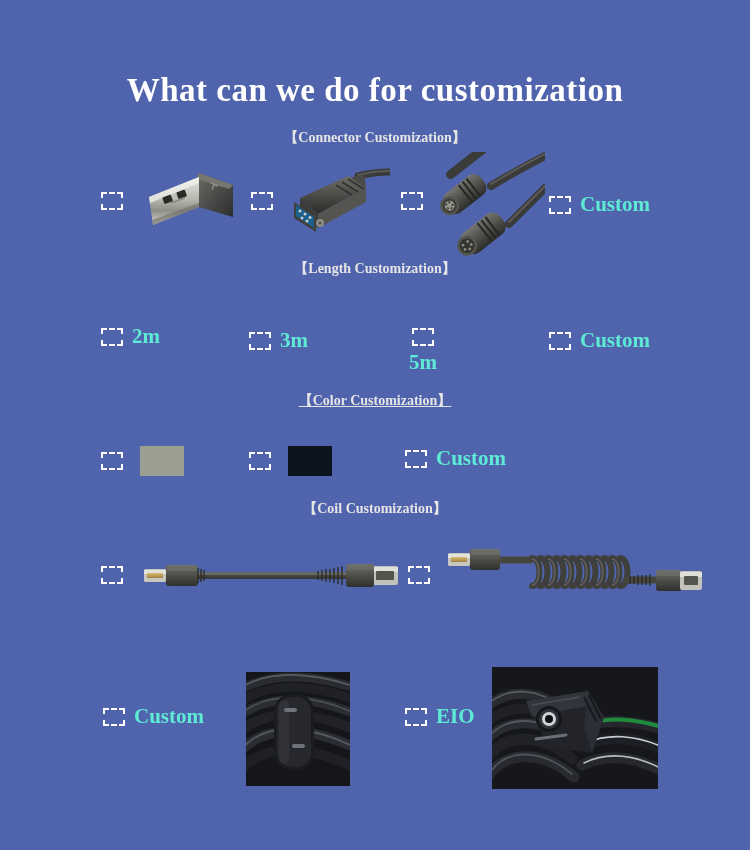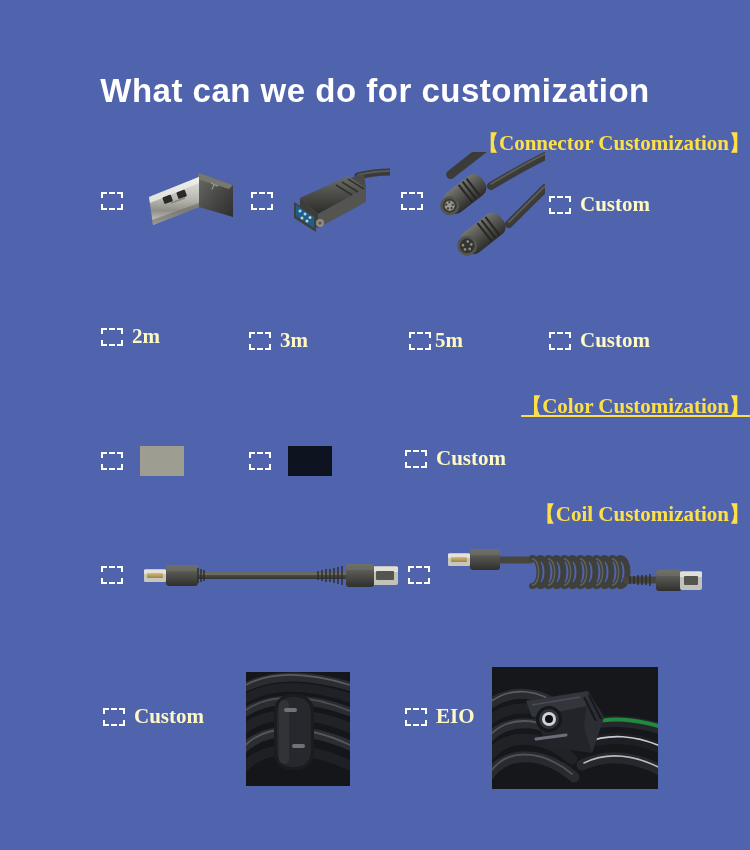--- a/index.html
+++ b/index.html
@@ -9,55 +9,55 @@
     font-family:"Liberation Serif", serif;
     position:relative;
   }
   .page{position:absolute;inset:0;}
 
   
   .title{
     position:absolute;left:0;right:0;top:72px;
     text-align:center;
     color:#ffffff;
-    font-family:Liberation Sans, sans-serif;
+    font-family:Liberation Serif, serif;
     font-weight:bold;
     font-size:33px;
     letter-spacing:.5px;
     white-space:nowrap;
   }
 
   
   .section-head{
     position:absolute;left:0;right:0;
-    text-align:right;
-    color:#fde047;
+    text-align:center;
+    color:#e5e5e5;
     font-family:"Liberation Serif", serif;
     font-weight:bold;
-    font-size:21px;
+    font-size:14px;
     white-space:nowrap;
   }
 
   
   .cb{
     display:inline-block;
     width:22px;height:18px;
     border:2px dashed #ffffff;
     box-sizing:border-box;
     vertical-align:middle;
     flex:0 0 auto;
   }
 
   .opt{
     position:absolute;
     display:flex;align-items:center;
     gap:9px;
   }
   .opt .lbl{
-    color:#fef9c3;
+    color:#5eead4;
     font-family:"Liberation Serif", serif;
     font-weight:bold;
     font-size:21px;
     white-space:nowrap;
   }
 
   
   .swatch{width:44px;height:30px;display:inline-block;}
 
   
@@ -206,30 +206,31 @@
       <path d="M72 72 C86 58, 98 46, 108 36" stroke="#3b3b39" stroke-width="8" fill="none" stroke-linecap="round"></path>
       <path d="M72 70 C86 56, 98 44, 108 34" stroke="#5a5a57" stroke-width="2" fill="none" stroke-linecap="round"></path>
     </svg>
   </div>
 
   <div class="opt" style="left:549px;top:192px;">
     <span class="cb"></span>
     <span class="lbl">Custom</span>
   </div>
 
+  <div class="section-head" style="top:260px;">【Length Customization】</div>
 
   <div class="opt" style="left:101px;top:324px;">
     <span class="cb"></span>
     <span class="lbl">2m</span>
   </div>
   <div class="opt" style="left:249px;top:328px;justify-content:flex-end;">
     <span class="cb"></span>
     <span class="lbl">3m</span>
   </div>
-  <div class="opt" style="left:409px;top:328px;gap:4px;">
+  <div class="opt" style="left:409px;top:328px;gap:4px;flex-direction:column;">
     <span class="cb"></span>
     <span class="lbl">5m</span>
   </div>
   <div class="opt" style="left:549px;top:328px;">
     <span class="cb"></span>
     <span class="lbl">Custom</span>
   </div>
 
   <div class="section-head" style="top:392px;text-decoration:underline;">【Color Customization】</div>
 

